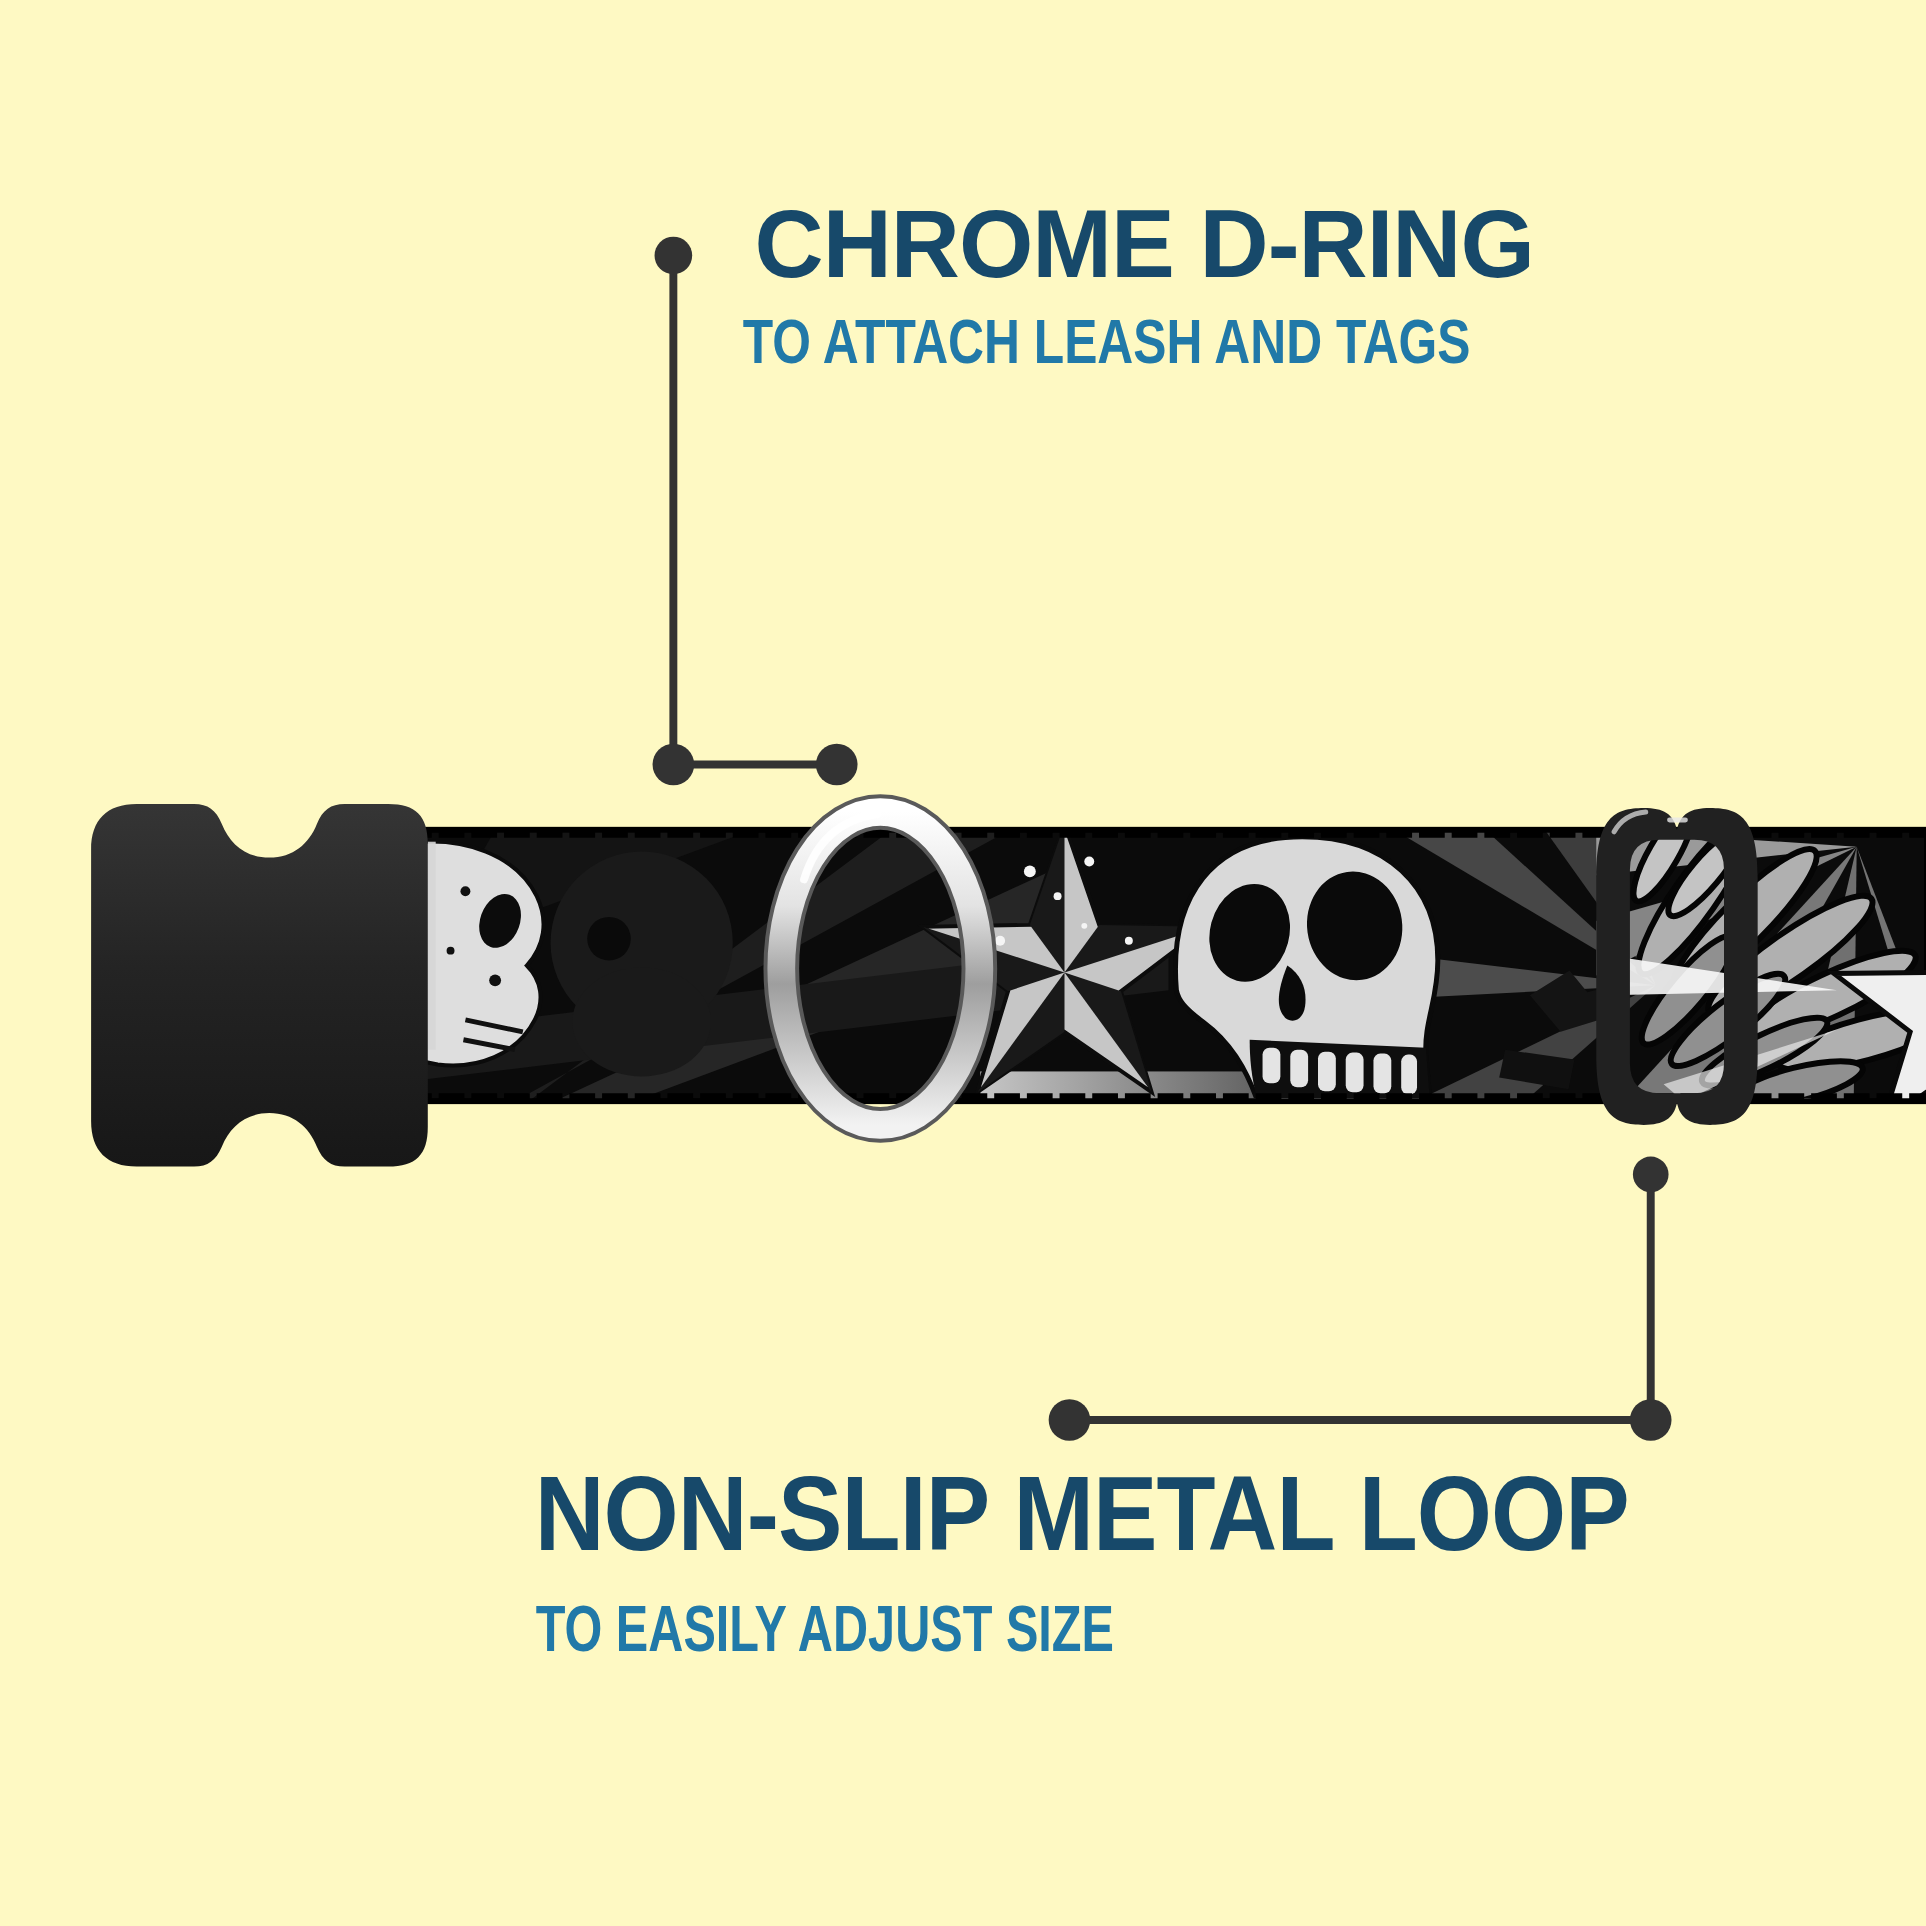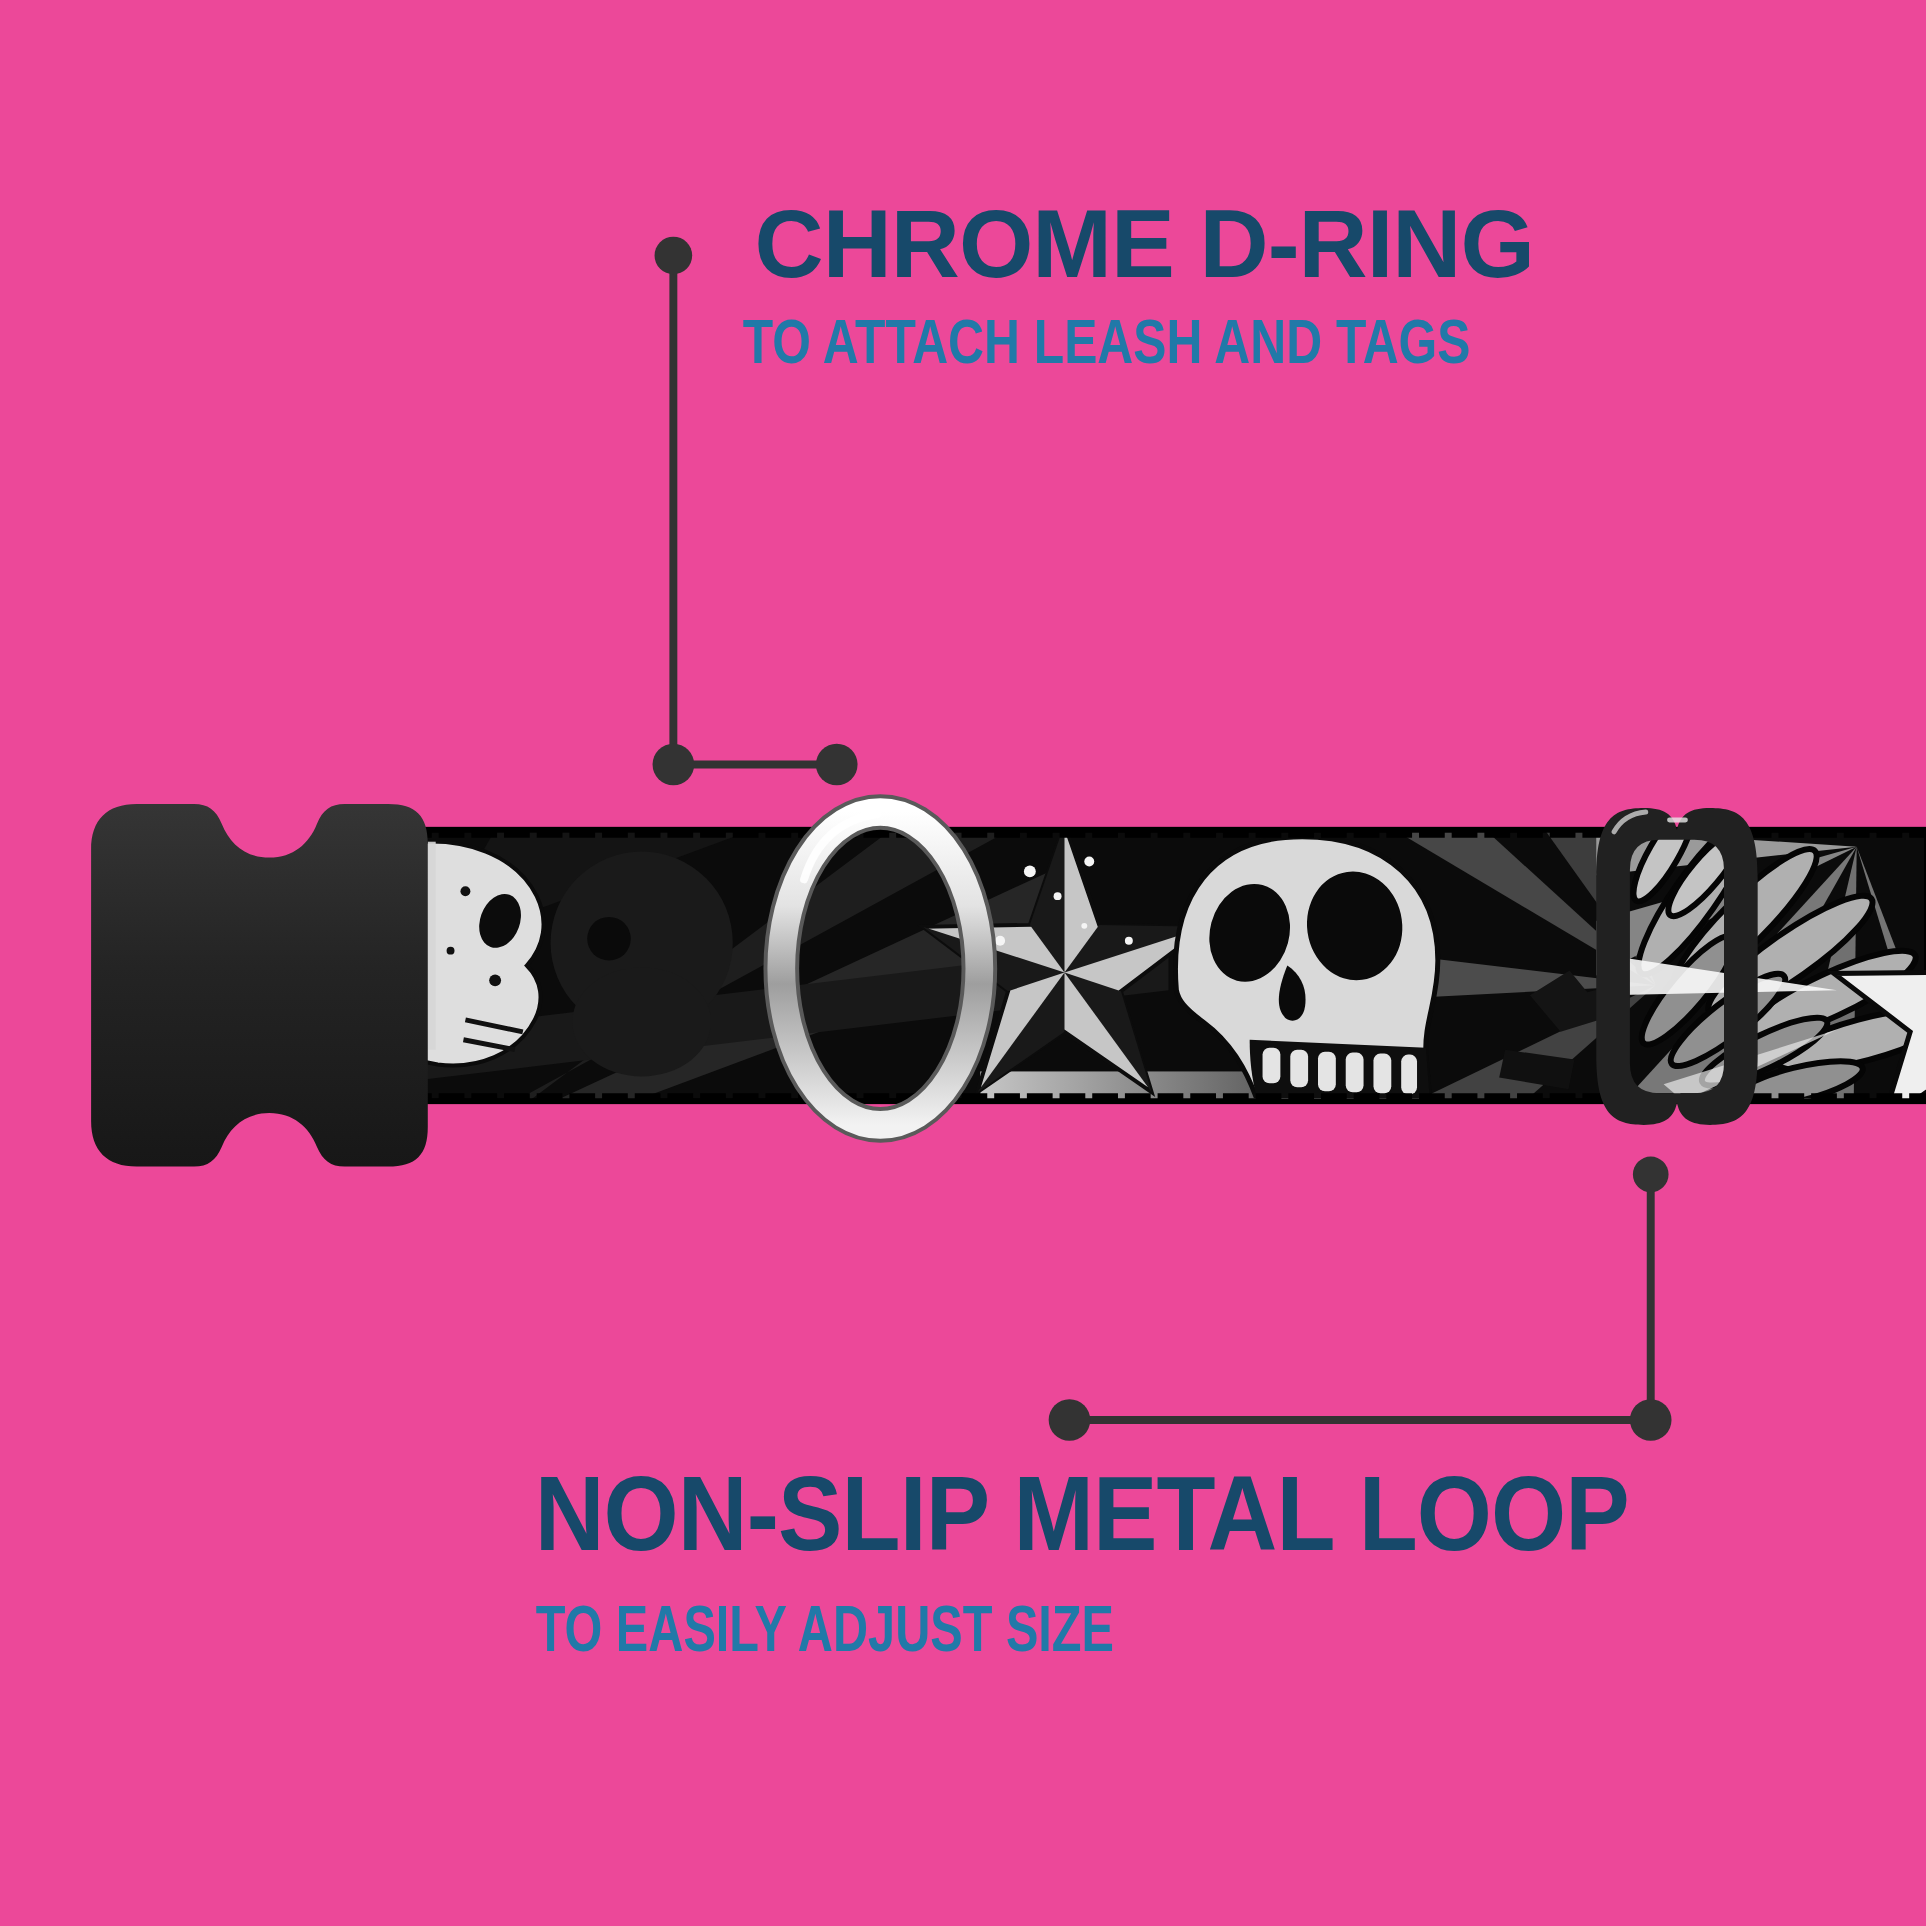--- a/index.html
+++ b/index.html
@@ -1,16 +1,16 @@
 <!DOCTYPE html>
 <html><head>
 <meta charset="utf-8">
 <style>
   html,body{margin:0;padding:0;background:#ffffff;}
-  .stage{position:relative;width:1927px;height:1927px;background:#ec4899;overflow:hidden;
+  .stage{position:relative;width:1927px;height:1927px;background:#fef9c3;overflow:hidden;
          font-family:"Liberation Sans",sans-serif;}
   svg{display:block;}
   text{font-family:"Liberation Sans",sans-serif;font-weight:700;}
   .title-text{letter-spacing:-1px;}
 </style>
 </head>
 <body>
 
 <div class="stage">
 <svg viewBox="0 0 1946 1946" width="1927" height="1927">

